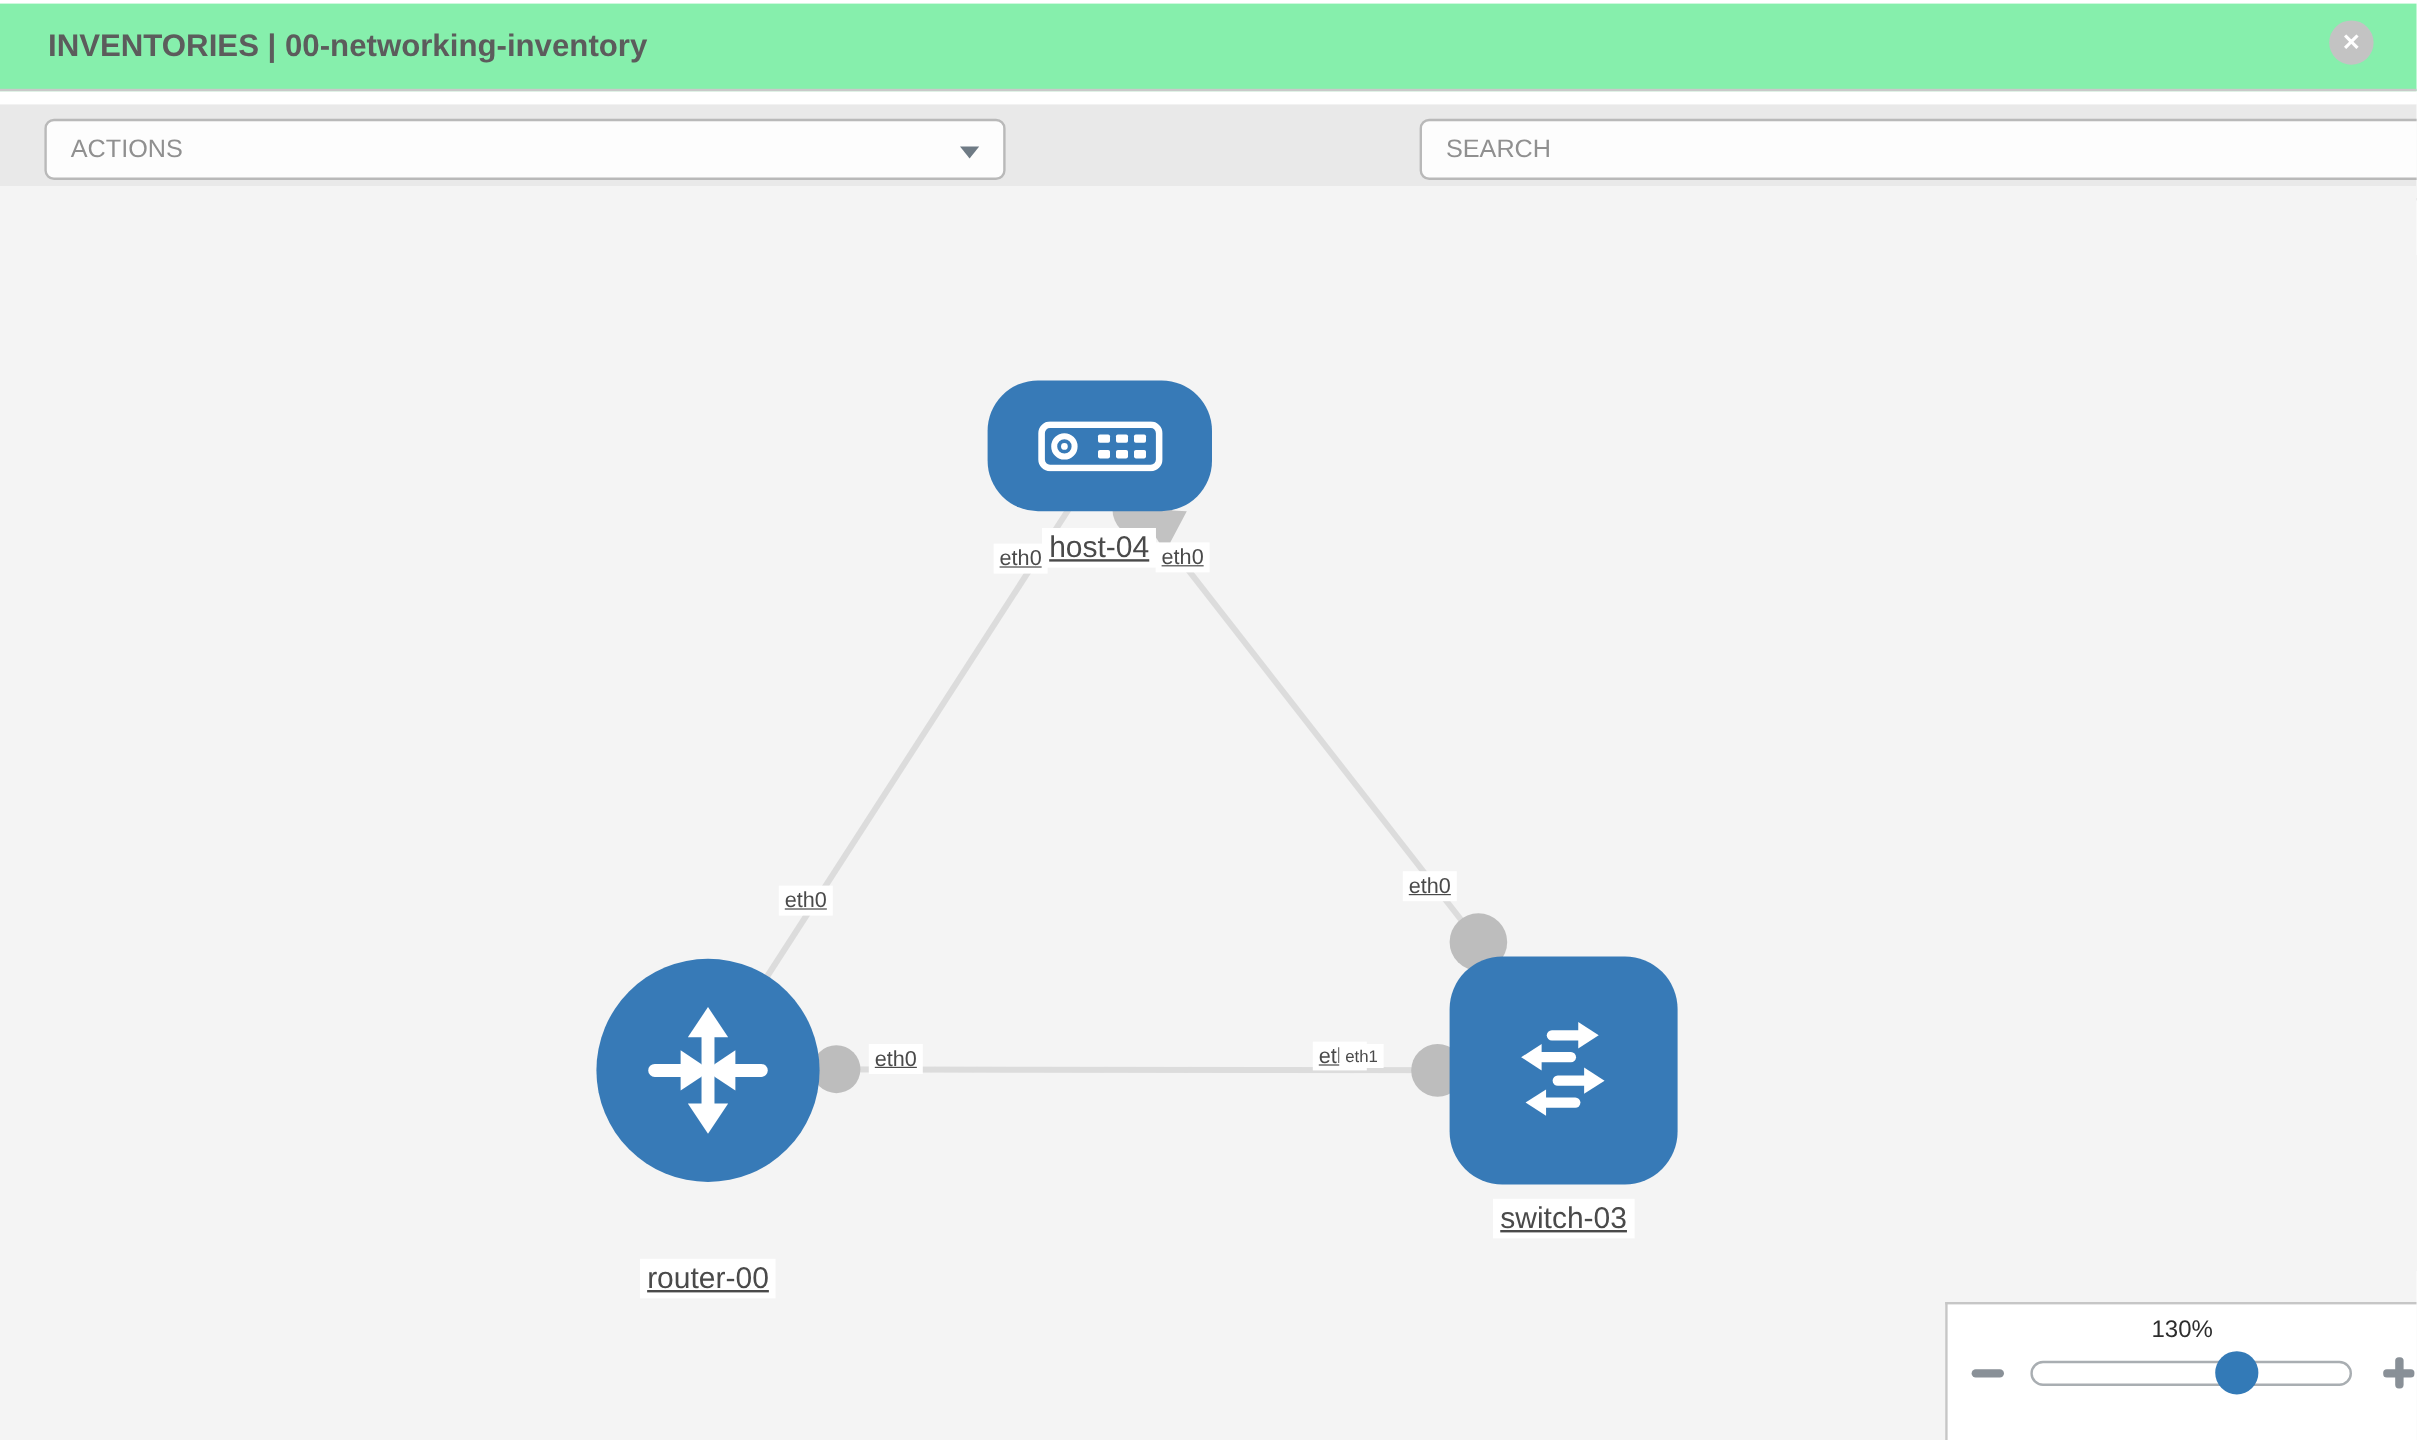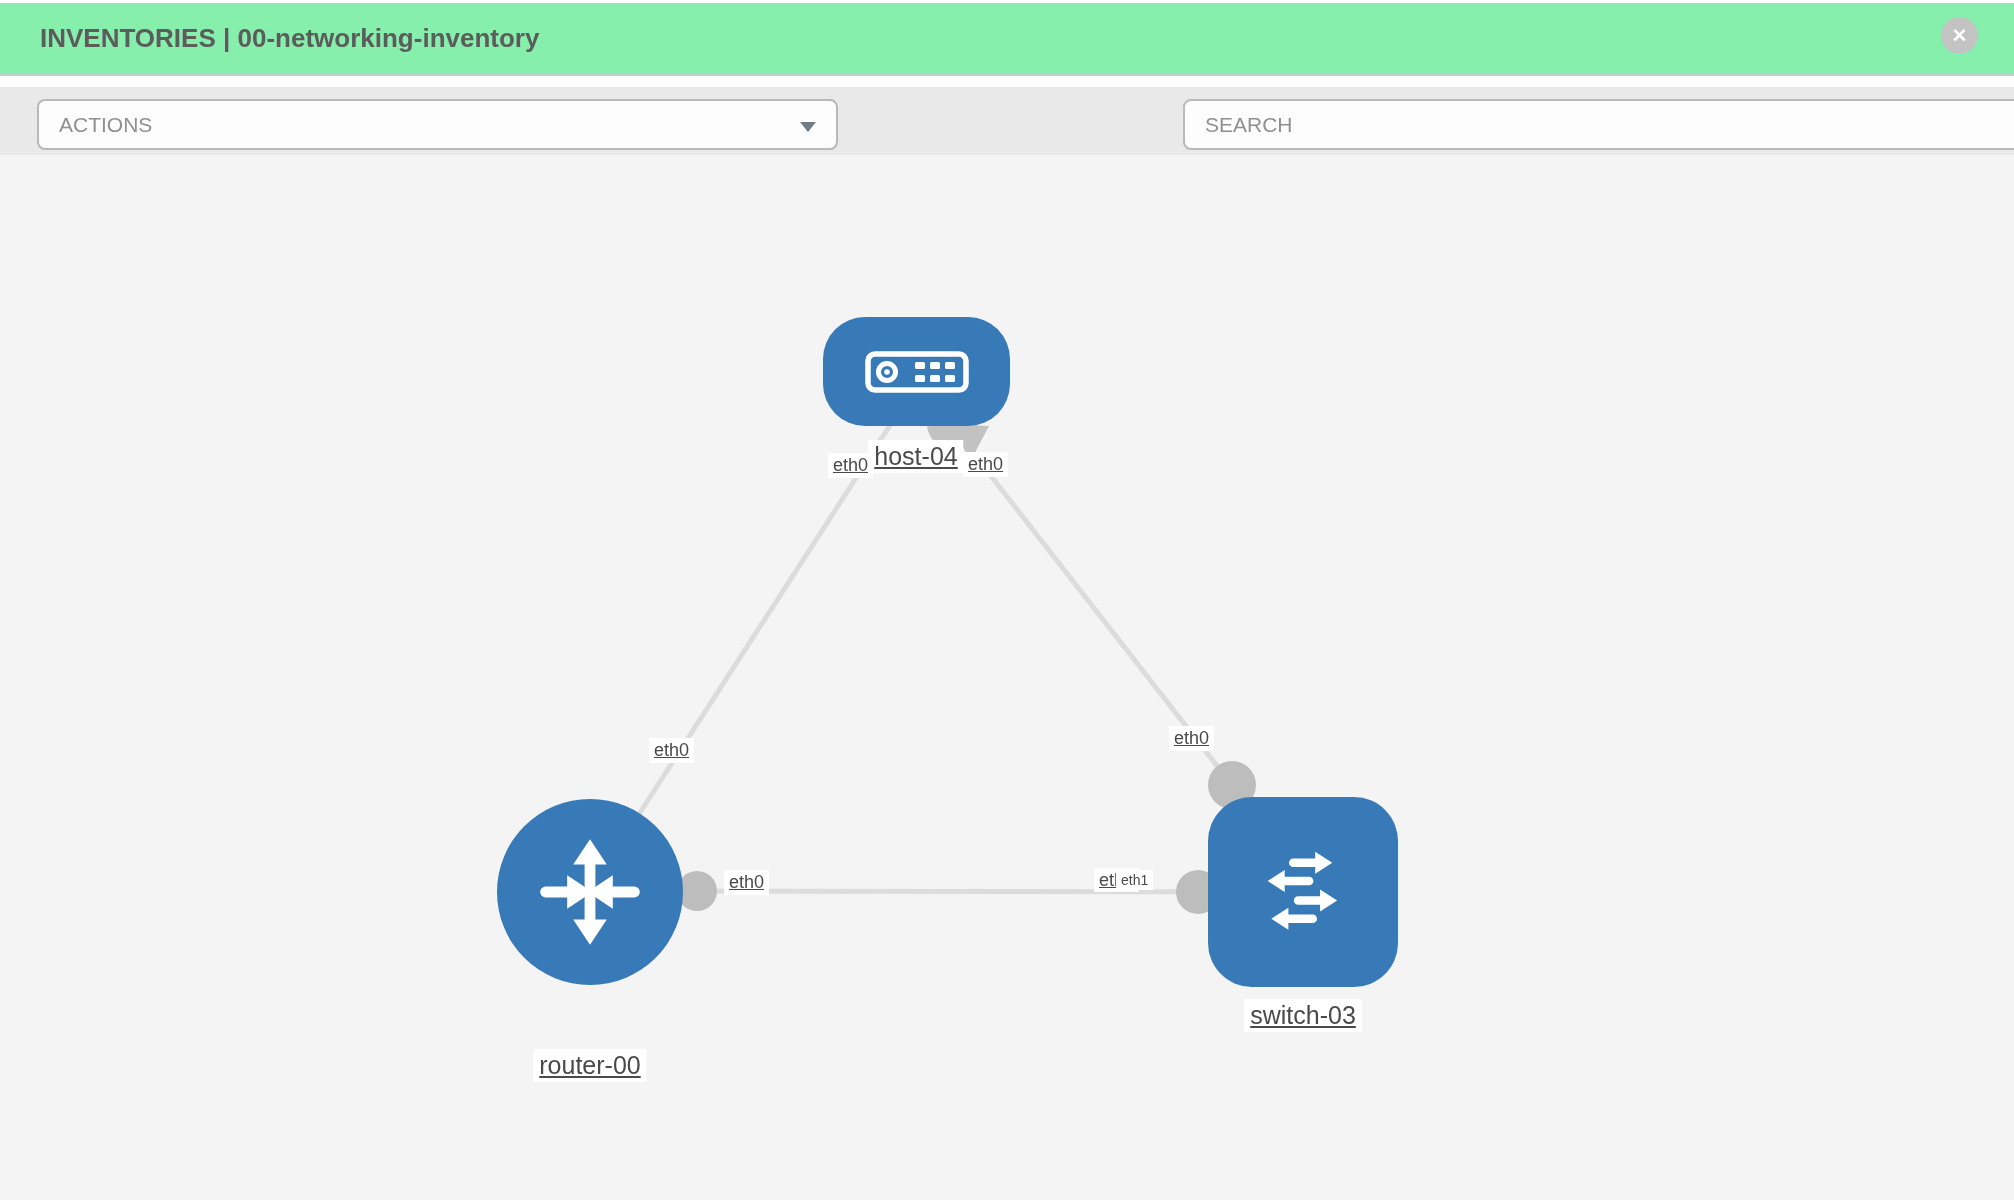--- a/index.html
+++ b/index.html
@@ -161,14 +161,24 @@
   <span class="lbl if-lbl if-host-left">eth0</span>
   <span class="lbl if-lbl if-host-right">eth0</span>
   <span class="lbl if-lbl if-l1">eth0</span>
   <span class="lbl if-lbl if-l2">eth0</span>
   <span class="lbl if-lbl if-l3-router">eth0</span>
   <span class="lbl if-l3-switch">
     <span class="under">eth0</span>
     <span class="over">eth1</span>
   </span>
 
+  <div class="zoom-panel">
+    <div class="zoom-level">130%</div>
+    <div class="zoom-minus"></div>
+    <div class="zoom-track"></div>
+    <div class="zoom-handle"></div>
+    <div class="zoom-plus">
+        <span class="h"></span>
+        <span class="v"></span>
+      </div>
+  </div>
 
 </div>
 
 </body></html>

